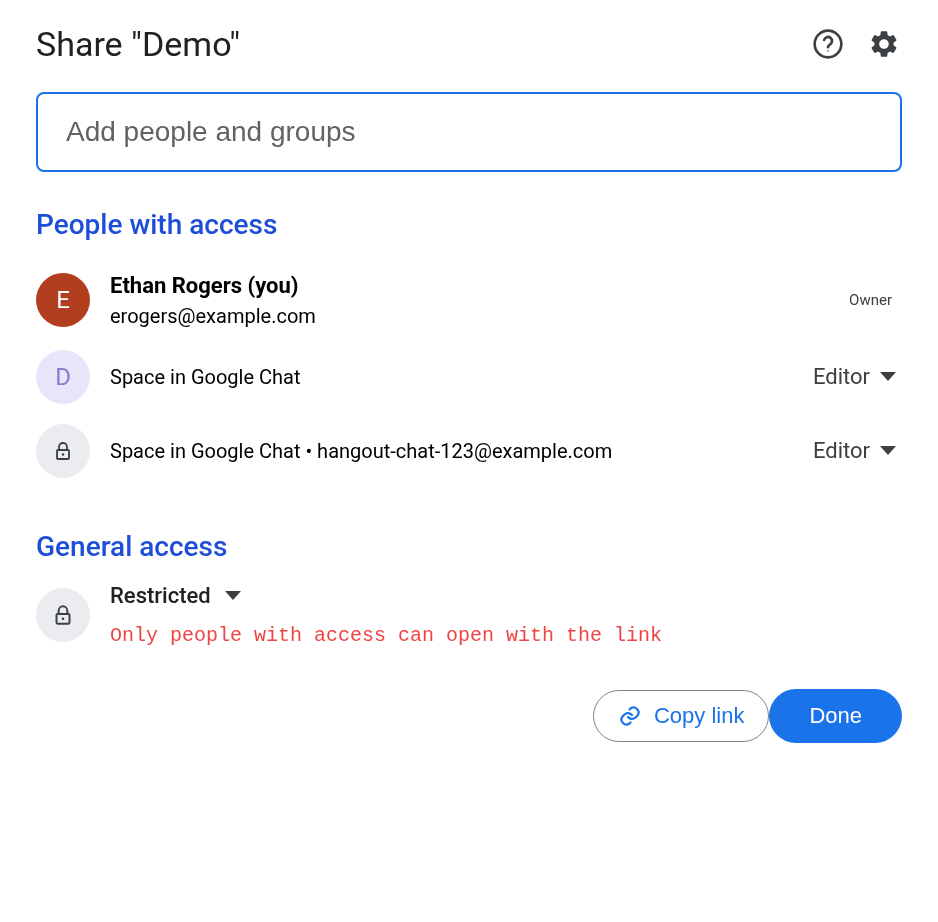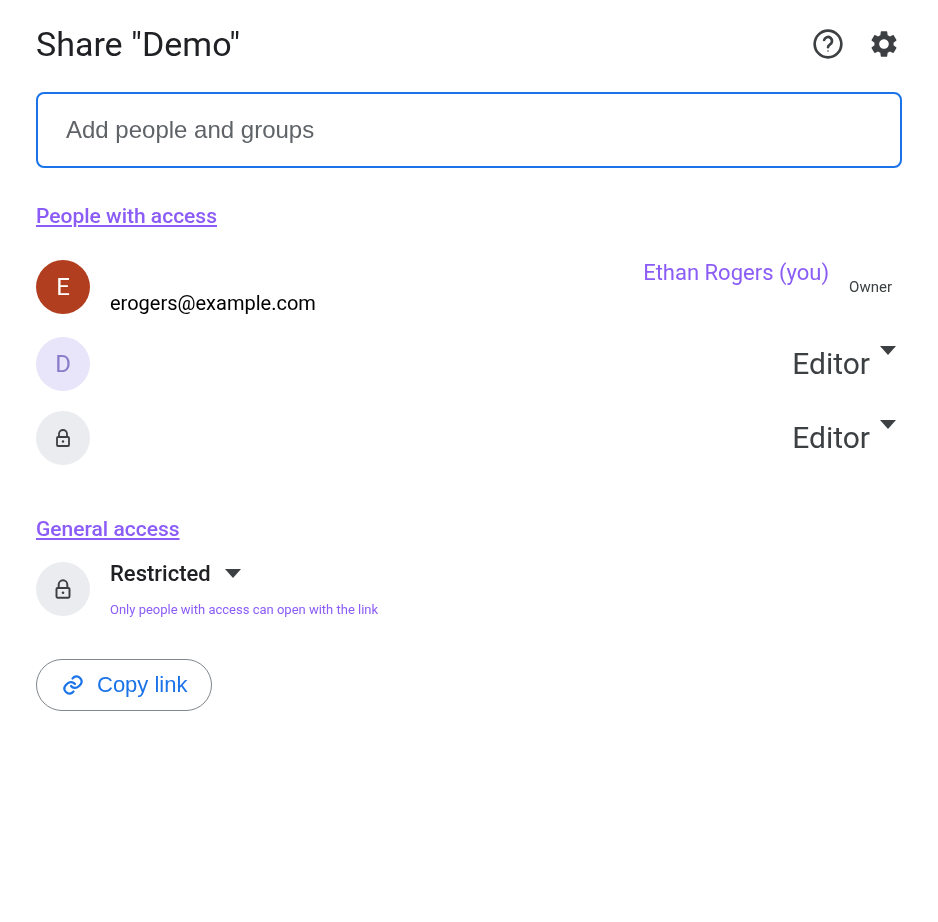--- a/index.html
+++ b/index.html
@@ -44,33 +44,32 @@
     .input-wrapper {
       border: 2px solid #1a73e8;
       border-radius: 8px;
       padding: 22px 28px;
       margin-bottom: 36px;
     }
     .input-field {
       width: 100%;
       border: none;
       outline: none;
-      font-size: 24px;
+      font-size: 28px;
       color: #ec4899;
       background: transparent;
     }
     .input-field::placeholder {
       color: #5f6368;
     }
     .section-title {
-      font-size: 21px;
-      font-weight: 500;
-      color: #8b5cf6;
+      font-size: 28px;
+      font-weight: 500;
+      color: #1d4ed8;
       margin-bottom: 20px;
-      text-decoration: underline;
     }
     .person-row {
       display: flex;
       align-items: center;
       padding: 10px 0;
       gap: 20px;
     }
     .avatar {
       width: 54px;
       height: 54px;
@@ -93,40 +92,40 @@
     .avatar-gray {
       background: #eaecef;
       color: #3c4043;
     }
     .person-info {
       flex: 1;
       min-width: 0;
     }
     .person-name {
       font-size: 22px;
-      font-weight: 400;
-      color: #8b5cf6;
+      font-weight: 700;
+      color: #000000;
       line-height: 1.4;
-      text-align: right;
     }
     .person-sub {
       font-size: 20px;
       color: #000000;
       line-height: 1.4;
     }
     .role-static {
       font-size: 15px;
       color: #3c4043;
       padding-right: 10px;
     }
     .role-dropdown {
       display: flex;
+      align-items: center;
       gap: 10px;
       cursor: pointer;
-      font-size: 30px;
+      font-size: 22px;
       color: #3c4043;
       padding-right: 6px;
     }
     .caret {
       width: 0;
       height: 0;
       border-left: 8px solid transparent;
       border-right: 8px solid transparent;
       border-top: 9px solid #3c4043;
     }
@@ -148,26 +147,27 @@
       gap: 14px;
       cursor: pointer;
       margin-bottom: 16px;
     }
     .general-label {
       font-size: 22px;
       font-weight: 500;
       color: #202124;
     }
     .general-desc {
-      font-size: 13px;
-      color: #8b5cf6;
+      font-size: 20px;
+      color: #ef4444;
+      font-family: Liberation Mono, monospace;
     }
     .footer {
       display: flex;
-      justify-content: space-between;
+      justify-content: flex-end;
       align-items: center;
     }
     .copy-link-btn {
       display: flex;
       align-items: center;
       gap: 12px;
       border: 1px solid #80868b;
       border-radius: 32px;
       padding: 12px 24px;
       background: #fff;
@@ -228,36 +228,38 @@
       <div class="person-sub">erogers@example.com</div>
     </div>
     <div class="role-static">Owner</div>
   </div>
 
   <div class="person-row">
     <div class="avatar avatar-purple">
       <span>D</span>
     </div>
     <div class="person-info">
+      <div class="person-sub">Space in Google Chat</div>
     </div>
     <div class="role-dropdown">
       <span>Editor</span>
       <span class="caret"></span>
     </div>
   </div>
 
   <div class="person-row">
     <div class="avatar avatar-gray">
       <svg width="24" height="24" viewBox="0 0 24 24" fill="none" stroke="#3c4043" stroke-width="1.8">
         <rect x="6" y="11" width="12" height="9" rx="1"></rect>
         <path d="M8 11V8a4 4 0 0 1 8 0v3"></path>
         <circle cx="12" cy="15.5" r="1.2" fill="#3c4043" stroke="none"></circle>
       </svg>
     </div>
     <div class="person-info">
+      <div class="person-sub">Space in Google Chat • hangout-chat-123@example.com</div>
     </div>
     <div class="role-dropdown">
       <span>Editor</span>
       <span class="caret"></span>
     </div>
   </div>
 
 </div>
 
 <h2 class="section-title">General access</h2>
@@ -280,13 +282,16 @@
 </div>
 
 <div class="footer">
   <button class="copy-link-btn">
     <svg width="24" height="24" viewBox="0 0 24 24" fill="none" stroke="#1a73e8" stroke-width="2.2" stroke-linecap="round">
       <path d="M10 13a5 5 0 0 0 7.5.5l2-2a5 5 0 0 0-7-7l-1 1"></path>
       <path d="M14 11a5 5 0 0 0-7.5-.5l-2 2a5 5 0 0 0 7 7l1-1"></path>
     </svg>
     <span>Copy link</span>
   </button>
+  <button class="done-btn">
+    <span>Done</span>
+  </button>
 </div>
 
 </body></html>

